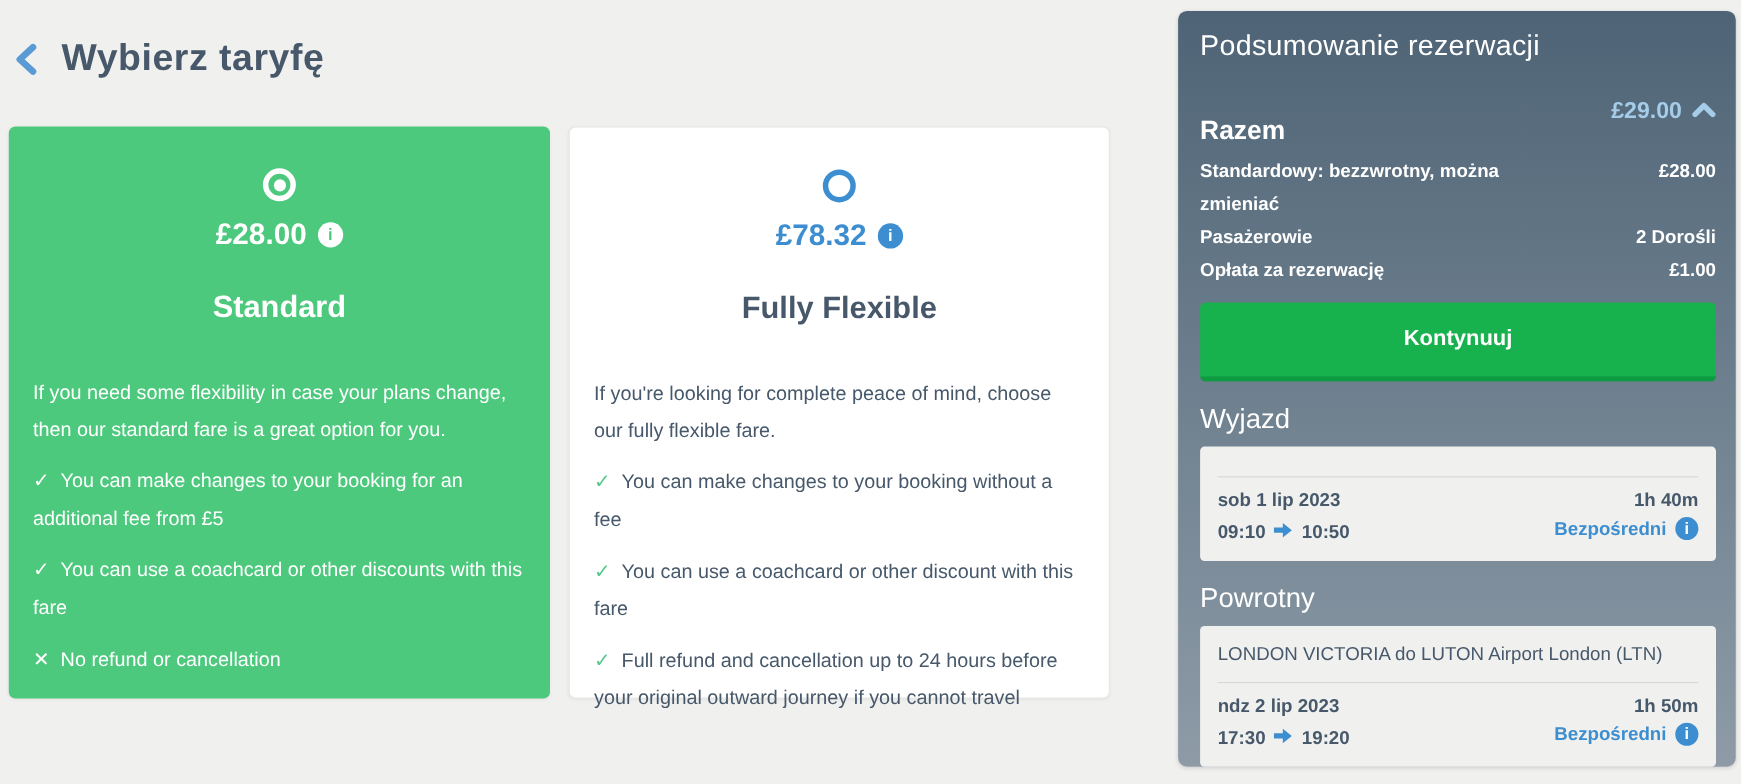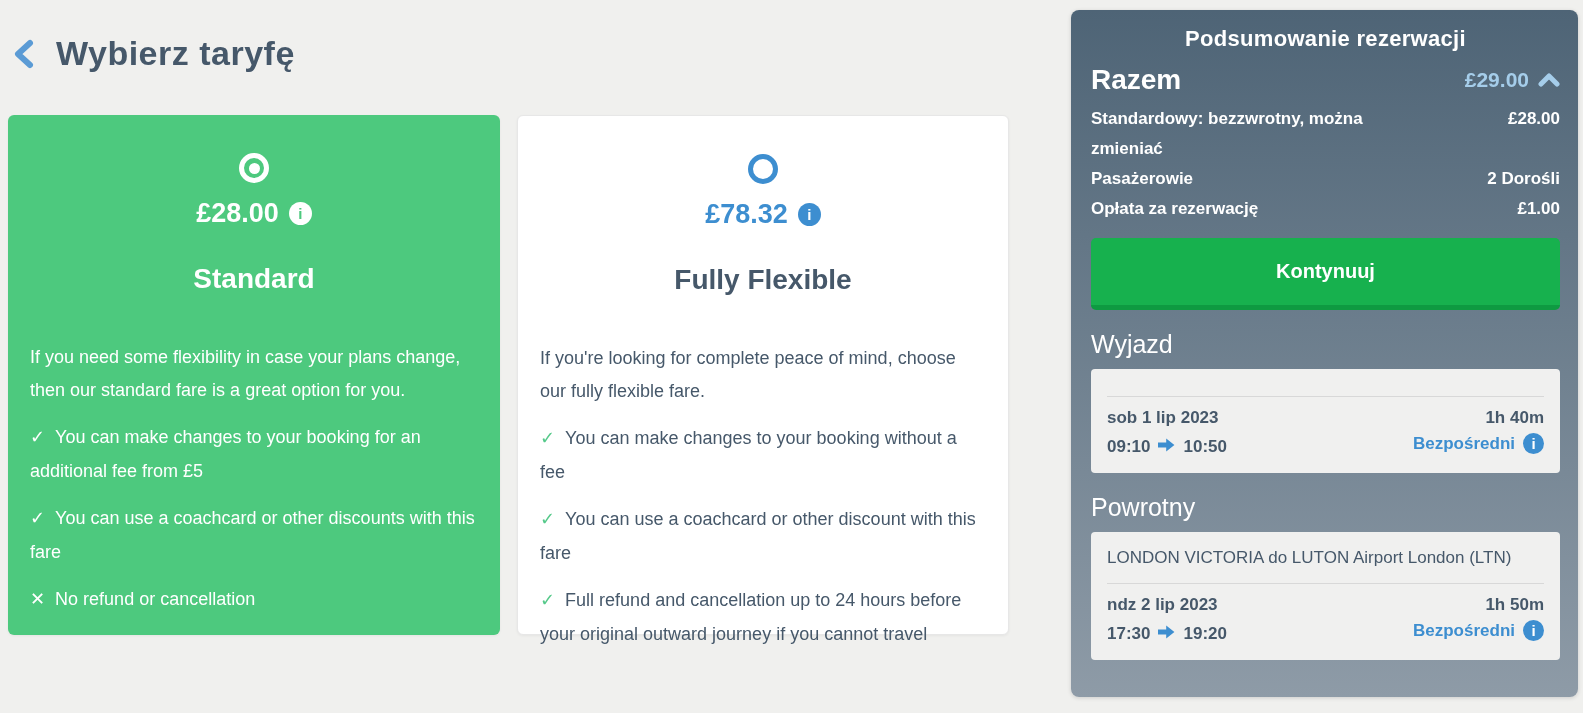--- a/index.html
+++ b/index.html
@@ -71,23 +71,23 @@
 
   
   .sidebar{
     position:absolute;left:1071px;top:10px;width:507px;height:687px;
     border-radius:8px;
     background:linear-gradient(180deg,var(--sidebar-top) 0%,var(--sidebar-bottom) 100%);
     padding:16px 18px 16px 20px;
     color:#fff;
     box-shadow:0 1px 4px rgba(0,0,0,.15);
   }
-  .sb-title{font-size:22px;font-weight:bold;letter-spacing:.3px;text-align:center;}
+  .sb-title{font-size:26px;font-weight:normal;letter-spacing:.3px;}
   .total-row{display:flex;justify-content:space-between;align-items:center;margin-top:12px;}
-  .total-label{font-size:28px;font-weight:bold;}
+  .total-label{font-size:24px;font-weight:bold;margin-top:36px;}
   .total-value{display:flex;align-items:center;gap:9px;color:var(--blue-pale);font-size:21px;font-weight:bold;cursor:pointer;}
   .sb-rows{margin-top:8px;font-size:17px;font-weight:600;}
   .sb-row{display:flex;justify-content:space-between;align-items:flex-start;line-height:30px;}
   .sb-row .lbl{max-width:72%;}
   .sb-row .val{font-weight:bold;}
 
   .continue-btn{
     display:block;width:100%;height:72px;margin-top:14px;
     background:var(--green-button);
     border:none;border-bottom:5px solid var(--green-button-dark);

